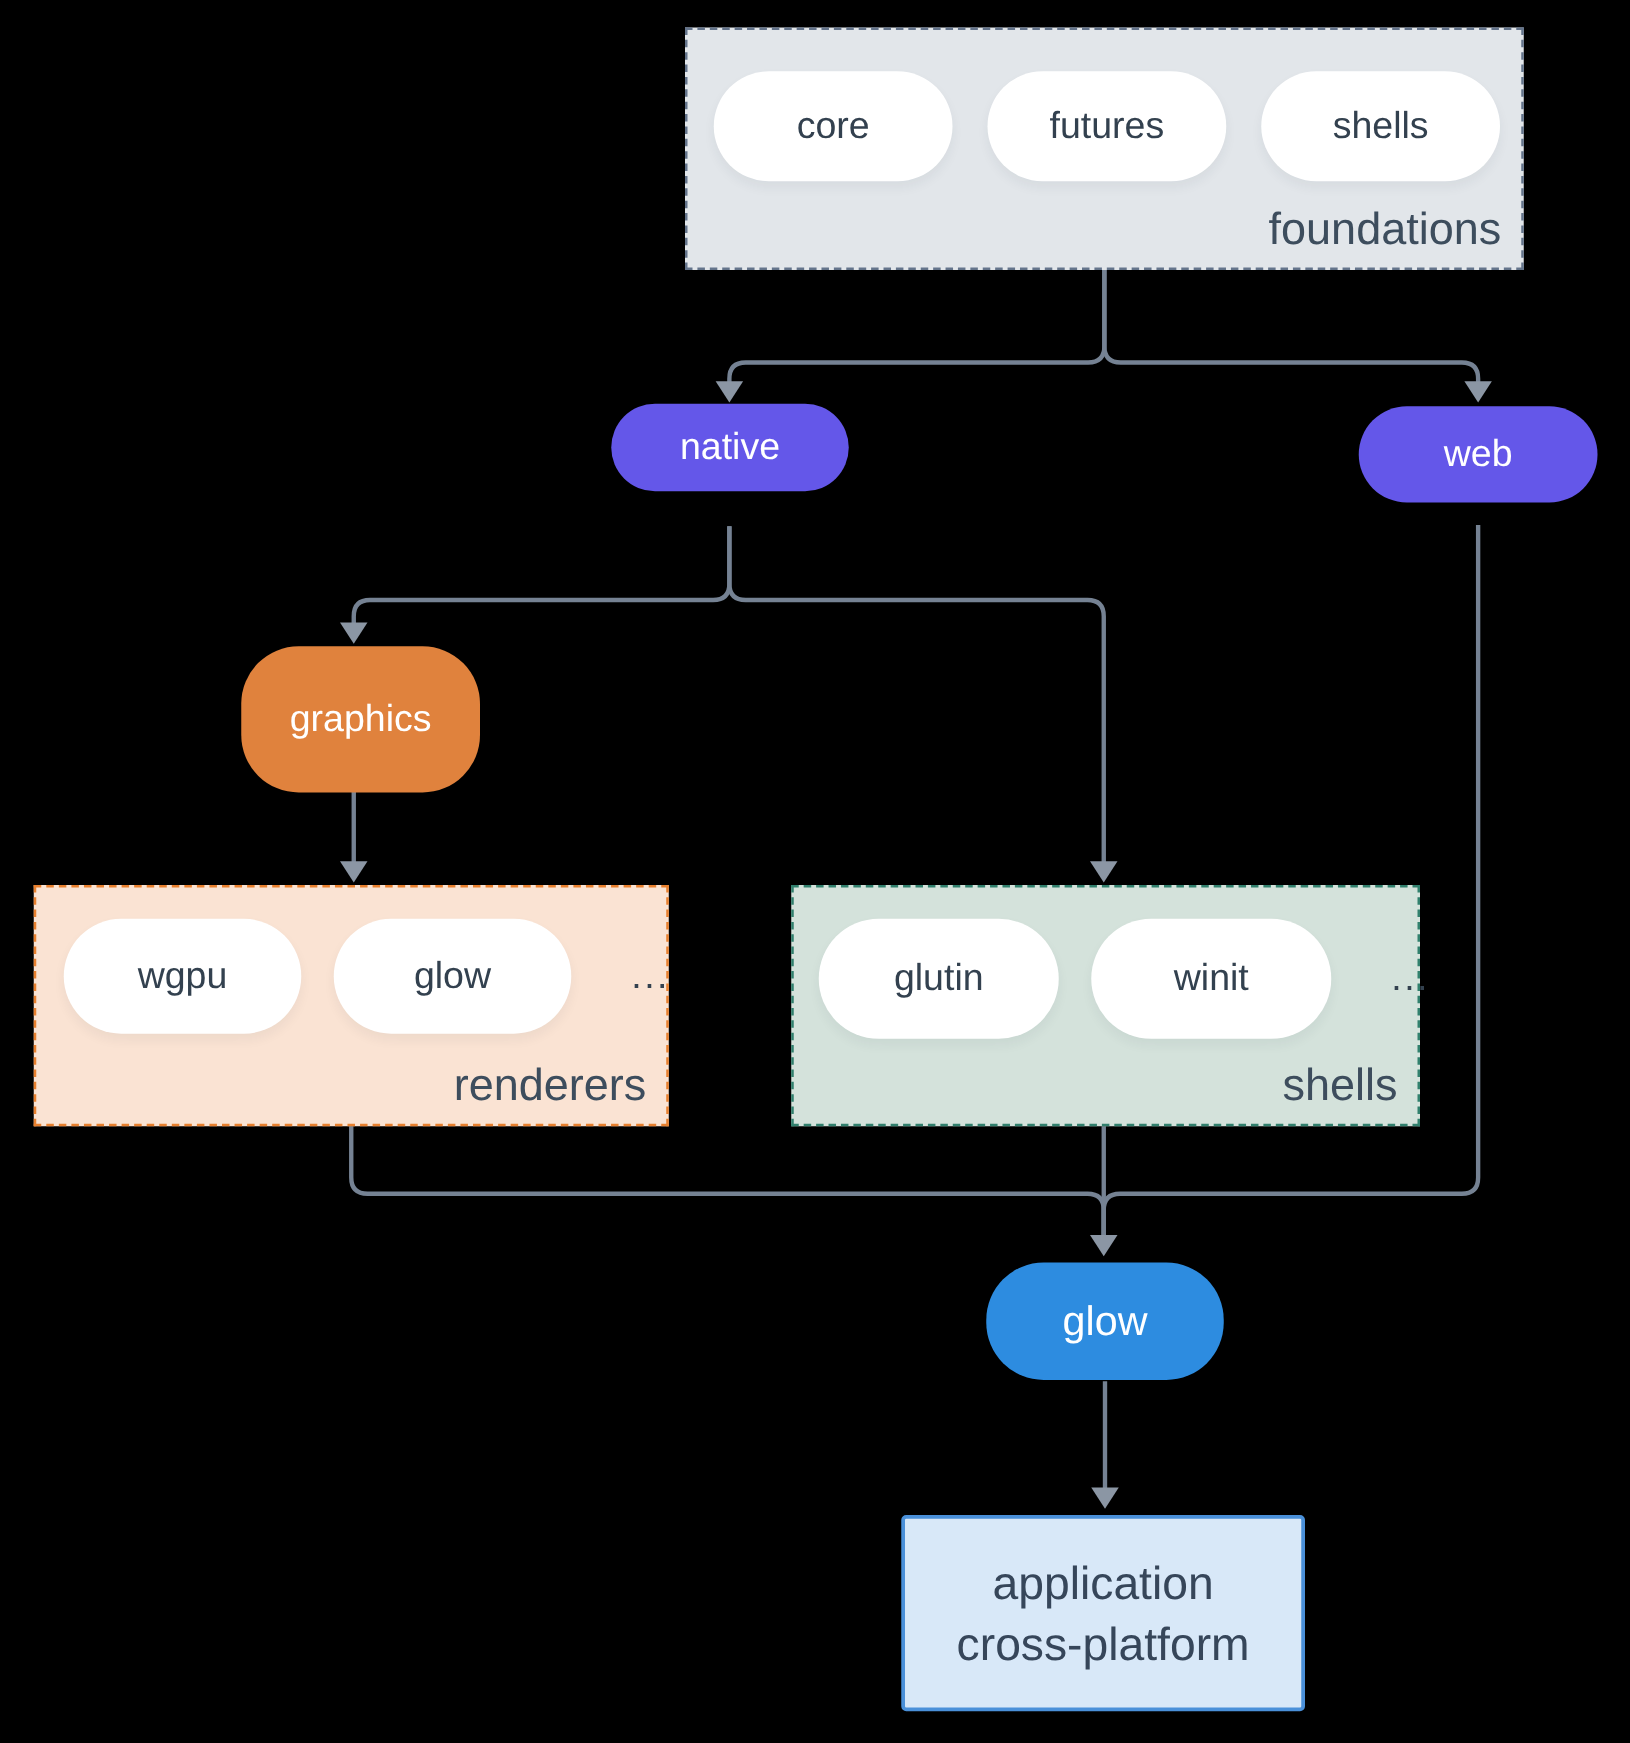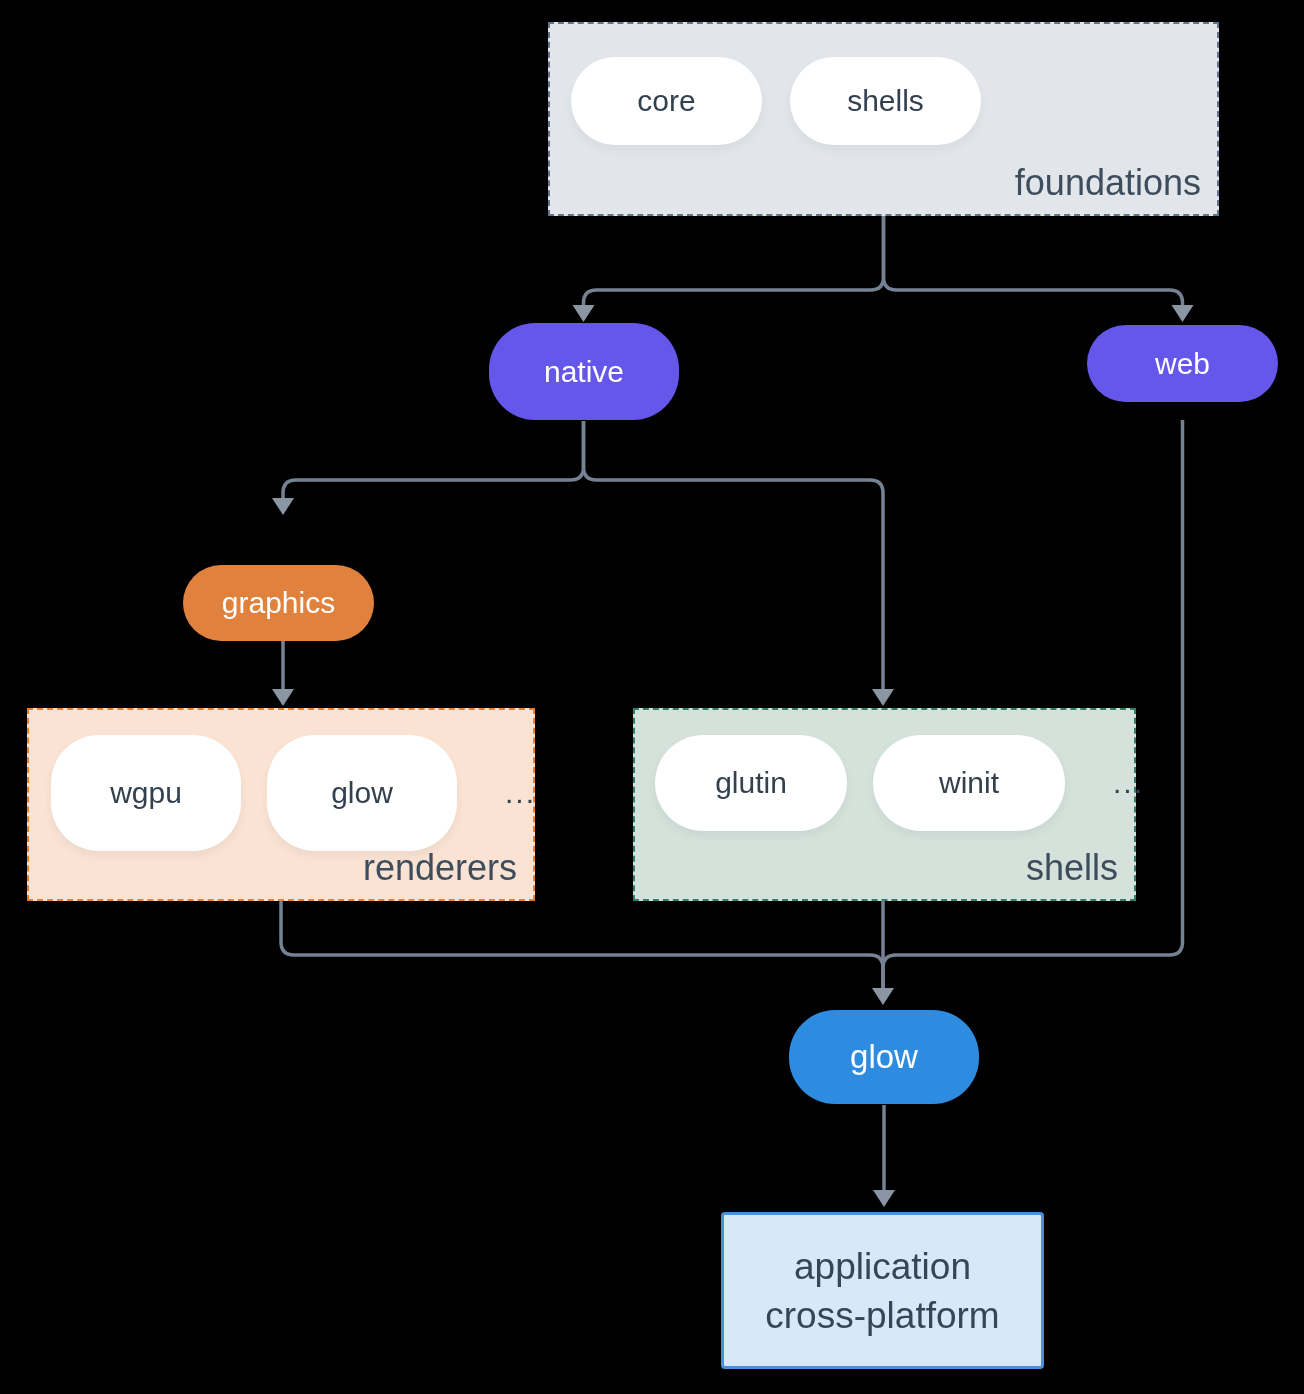--- a/index.html
+++ b/index.html
@@ -30,29 +30,29 @@
   .more-dots{color:var(--pill-text);font-size:30px;margin-left:22px;letter-spacing:2px;}
 
   .node{position:absolute;display:flex;align-items:center;justify-content:center;
         color:#ffffff;font-size:30px;border-radius:46px;}
 
   #foundations{left:548px;top:22px;width:671px;height:194px;
                background:var(--foundations-fill);border-color:var(--foundations-border);}
   #foundations .pills{left:21px;top:33px;gap:28px;}
   #foundations .pill{width:191px;height:88px;}
 
-  #node-native{left:489px;top:323px;width:190px;height:97px;background:var(--purple);}
+  #node-native{left:489px;top:323px;width:190px;height:70px;background:var(--purple);}
   #node-web{left:1087px;top:325px;width:191px;height:77px;background:var(--purple);}
-  #node-graphics{left:183px;top:517px;width:191px;height:76px;background:var(--orange);margin-top:48px;}
+  #node-graphics{left:193px;top:517px;width:191px;height:117px;background:var(--orange);}
   #node-iced{left:789px;top:1010px;width:190px;height:94px;background:var(--blue);font-size:33px;}
 
   #renderers{left:27px;top:708px;width:508px;height:193px;
              background:var(--renderers-fill);border-color:var(--renderers-border);}
   #renderers .pills{left:22px;top:25px;gap:26px;}
-  #renderers .pill{width:190px;height:116px;}
+  #renderers .pill{width:190px;height:92px;}
 
   #shells{left:633px;top:708px;width:503px;height:193px;
           background:var(--shells-fill);border-color:var(--shells-border);}
   #shells .pills{left:20px;top:25px;gap:26px;}
   #shells .pill{width:192px;height:96px;}
 
   #app-box{position:absolute;left:721px;top:1212px;width:323px;height:157px;box-sizing:border-box;
            background:var(--app-fill);border:3px solid var(--app-border);border-radius:4px;
            display:flex;flex-direction:column;align-items:center;justify-content:center;
            color:var(--app-text);font-size:37px;line-height:49px;}
@@ -87,20 +87,23 @@
     <polygon points="872,988 894,988 883,1005"></polygon>
 
     <path d="M 884 1105 L 884 1192"></path>
     <polygon points="873,1190 895,1190 884,1207"></polygon>
   </svg>
 
   <div class="group" id="foundations">
     <div class="pills">
       <div class="pill">
         <span>core</span>
+      </div>
+      <div class="pill">
+        <span>futures</span>
       </div>
       <div class="pill">
         <span>shells</span>
       </div>
     </div>
     <div class="corner-label">foundations</div>
   </div>
 
   <div class="node" id="node-native">
     <span>native</span>

